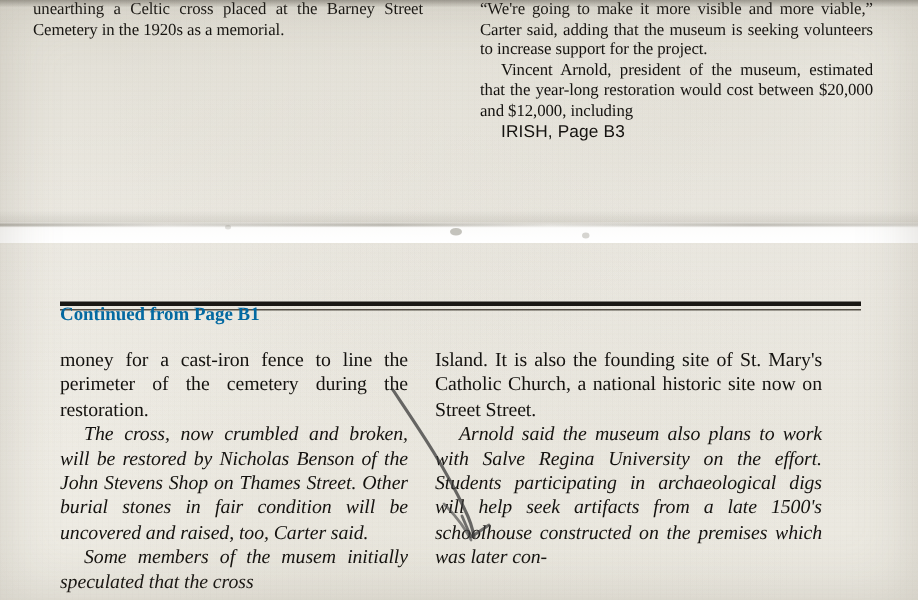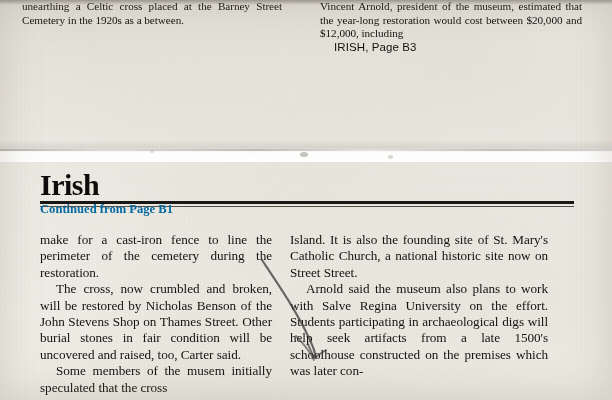--- a/index.html
+++ b/index.html
@@ -150,21 +150,21 @@
   .jump-col {
     position: absolute;
     top: 72px;
     font-size: 13.2px;
     line-height: 16.4px;
     text-align: justify;
     color: #14120f;
     letter-spacing: -0.05px;
   }
   .jump-col p { margin: 0; }
-  .jump-col p + p { text-indent: 16px; }
+  .jump-col p + p { text-indent: 16px; font-style: italic; }
   .jump-col-left { left: 40px; width: 232px; }
   .jump-col-right { left: 290px; width: 258px; }
 
   
   .pen-mark {
     position: absolute;
     left: 252px;
     top: 258px;
     width: 120px;
     height: 110px;
@@ -185,41 +185,41 @@
 </head>
 <body>
 
 <div class="page">
   <div class="grain"></div>
   <div class="noise"></div>
   <div class="dark-edge-top"></div>
 
   <div class="top-block">
     <div class="top-col top-col-left">
-      <p>unearthing a Celtic cross placed at the Barney Street Cemetery in the 1920s as a between.</p>
+      <p>unearthing a Celtic cross placed at the Barney Street Cemetery in the 1920s as a memorial.</p>
     </div>
     <div class="top-col top-col-right">
+      <p>“We're going to make it more visible and more viable,” Carter said, adding that the museum is seeking volunteers to increase support for the project.</p>
       <p>Vincent Arnold, president of the museum, estimated that the year-long restoration would cost between $20,000 and $12,000, including</p>
       <p class="jump-line">IRISH, Page B3</p>
     </div>
   </div>
 
   <div class="tear"></div>
   <div class="smudge" style="left:300px; top:152px; width:8px; height:5px;"></div>
   <div class="smudge" style="left:388px; top:155px; width:5px; height:4px; opacity:.7;"></div>
   <div class="smudge" style="left:150px; top:150px; width:4px; height:3px; opacity:.5;"></div>
 
   <div class="jump-block">
-    <div class="jump-head">Irish</div>
     <div class="head-rule"></div>
     <div class="head-rule-thin"></div>
     <div class="contd">Continued from Page B1</div>
 
     <div class="jump-col jump-col-left">
-      <p>make for a cast-iron fence to line the perimeter of the cemetery during the restoration.</p>
+      <p>money for a cast-iron fence to line the perimeter of the cemetery during the restoration.</p>
       <p>The cross, now crumbled and broken, will be restored by Nicholas Benson of the John Stevens Shop on Thames Street. Other burial stones in fair condition will be uncovered and raised, too, Carter said.</p>
       <p>Some members of the musem initially speculated that the cross</p>
     </div>
     <div class="jump-col jump-col-right">
       <p>Island. It is also the founding site of St. Mary's Catholic Church, a national historic site now on Street Street.</p>
       <p>Arnold said the museum also plans to work with Salve Regina University on the effort. Students participating in archaeological digs will help seek artifacts from a late 1500's schoolhouse constructed on the premises which was later con-</p>
     </div>
   </div>
 
   <svg class="pen-mark" viewBox="0 0 120 110">

